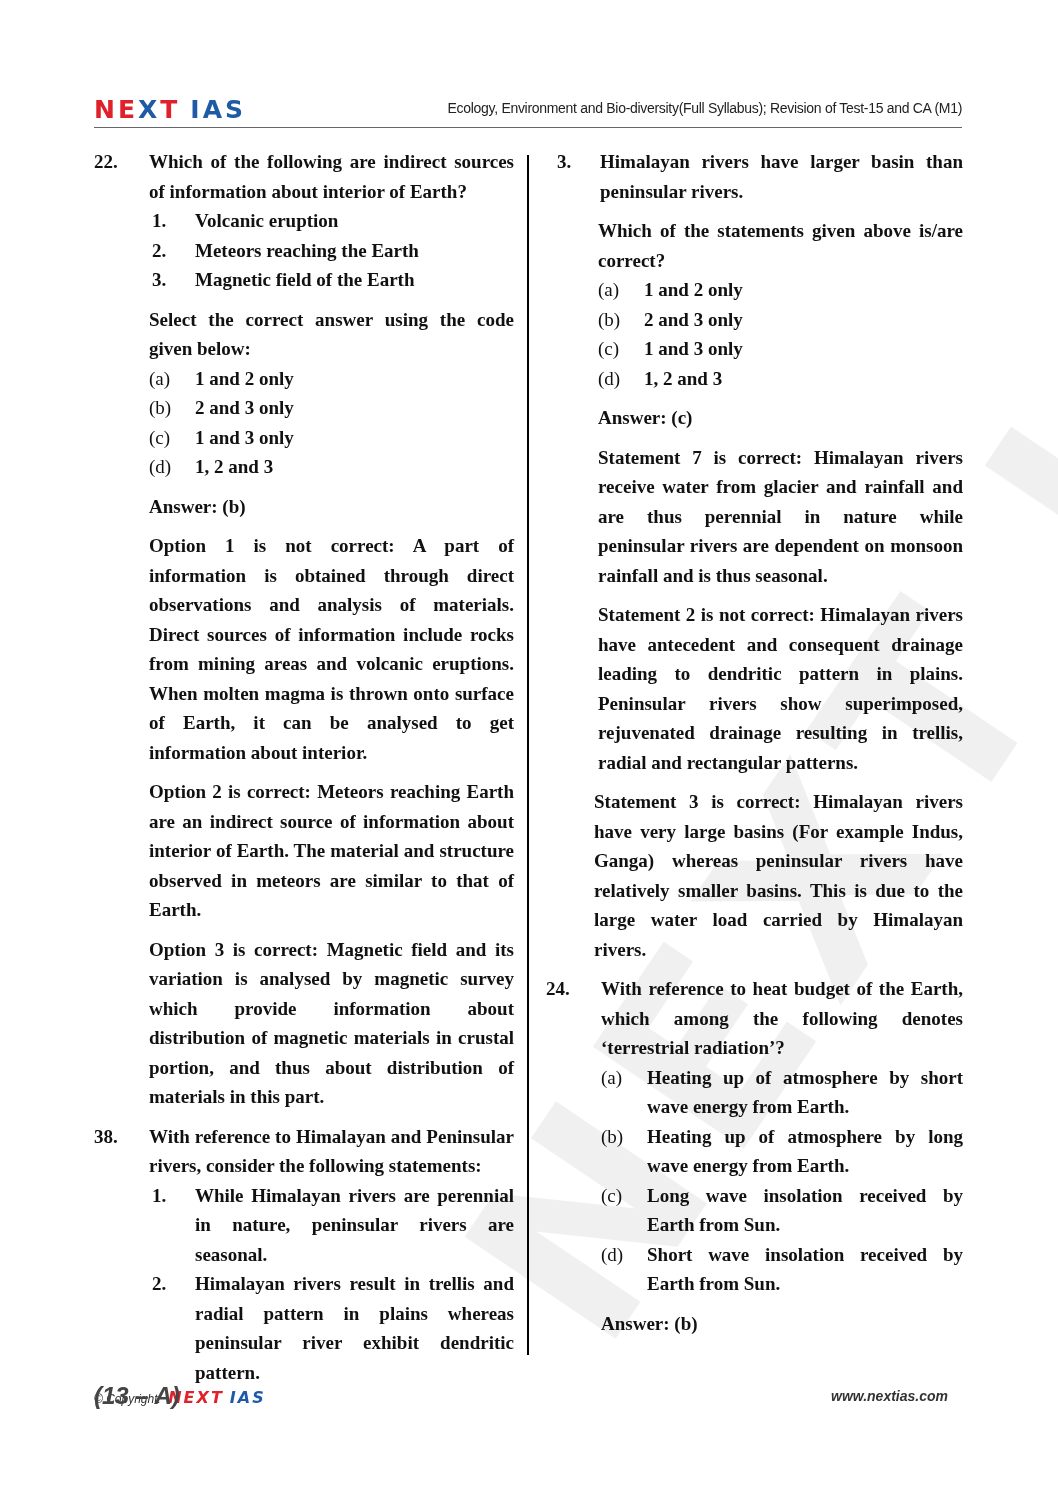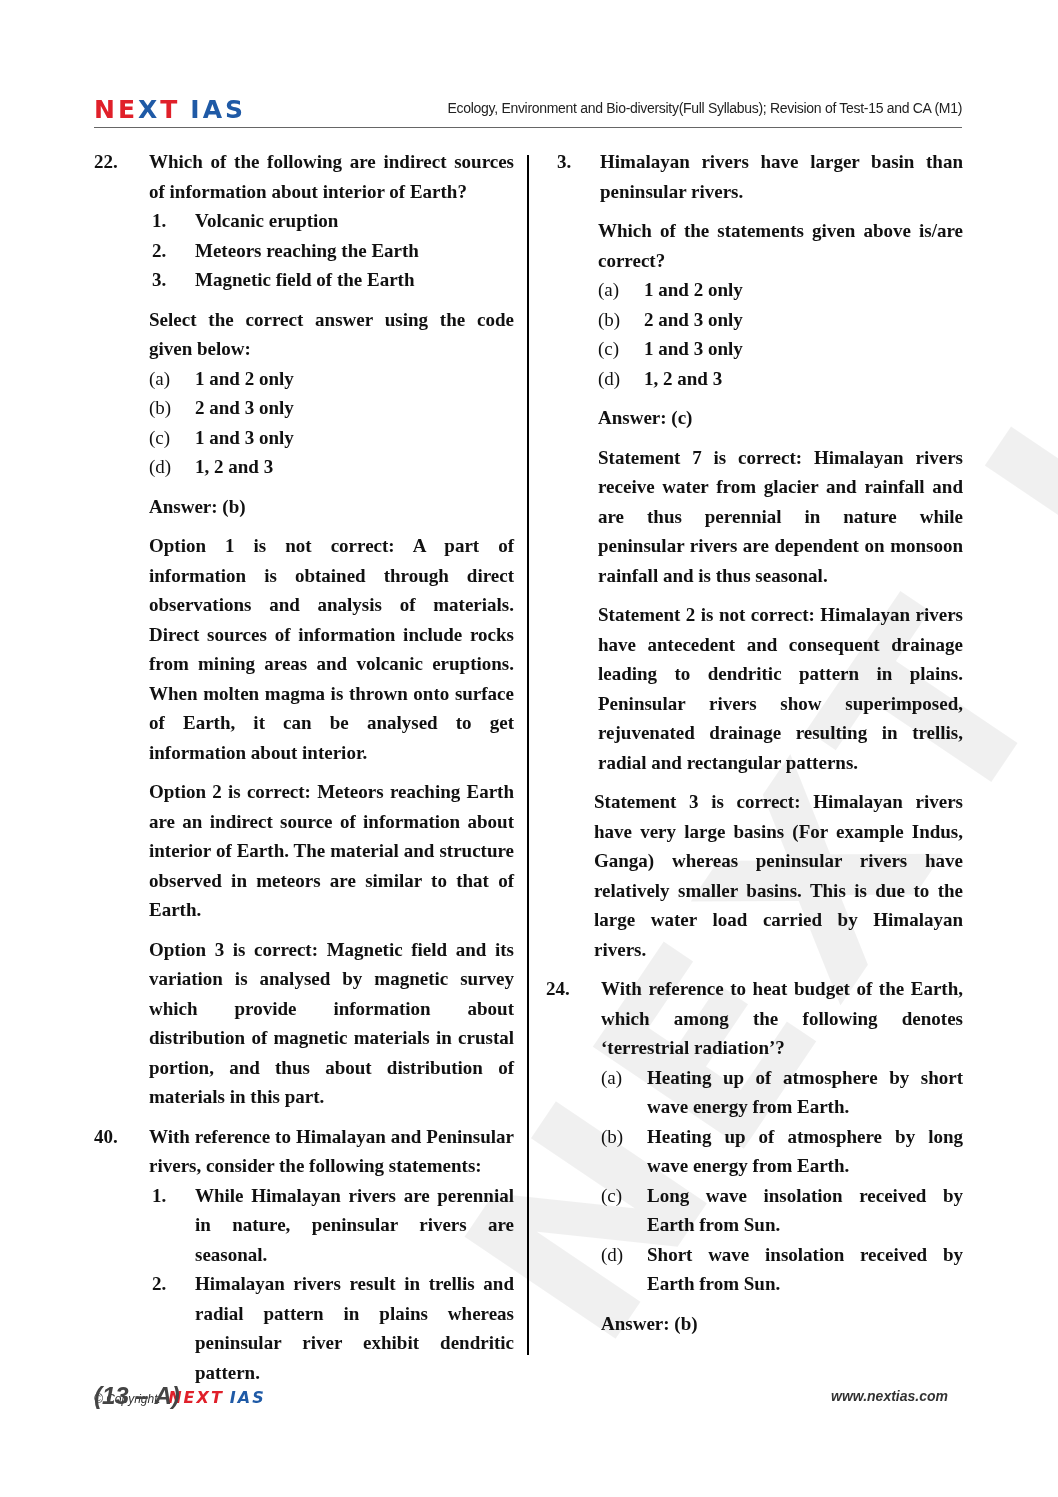--- a/index.html
+++ b/index.html
@@ -89,21 +89,21 @@
     </ul>
     <div class="ans">Answer: (b)</div>
     <div class="para b"><span class="lead">Option 1 is not correct:</span><span> A part of information is obtained through direct observations and analysis of materials. Direct sources of information include rocks from mining areas and volcanic eruptions. When molten magma is thrown onto surface of Earth, it can be analysed to get information about interior.</span></div>
     <div class="para b"><span class="lead">Option 2 is correct:</span><span> Meteors reaching Earth are an indirect source of information about interior of Earth. The material and structure observed in meteors are similar to that of Earth.</span></div>
     <div class="para b"><span class="lead">Option 3 is correct:</span><span> Magnetic field and its variation is analysed by magnetic survey which provide information about distribution of magnetic materials in crustal portion, and thus about distribution of materials in this part.</span></div>
   </div>
 
   <div class="gap"></div>
 
   <div class="q">
-    <span class="q-num">40.</span>
+    <span class="q-num">38.</span>
     <div class="q-text">With reference to Himalayan and Peninsular rivers, consider the following statements:</div>
     <ul class="list">
       <li><span class="mk">1.</span><span>While Himalayan rivers are perennial in nature, peninsular rivers are seasonal.</span></li>
       <li><span class="mk">2.</span><span>Himalayan rivers result in trellis and radial pattern in plains whereas peninsular river exhibit dendritic pattern.</span></li>
     </ul>
   </div>
 </div>
 
 <div class="col right">
   <div class="q" style="padding-left:0">

